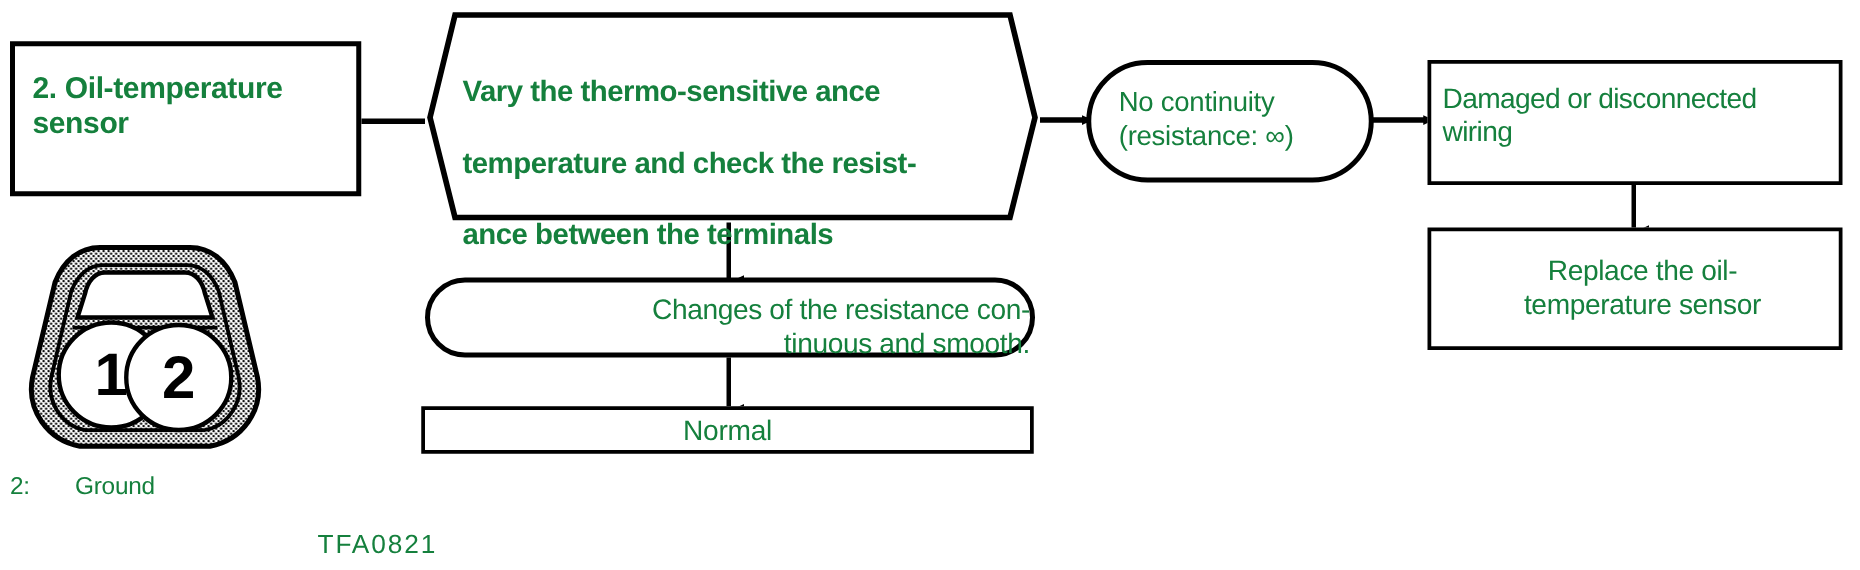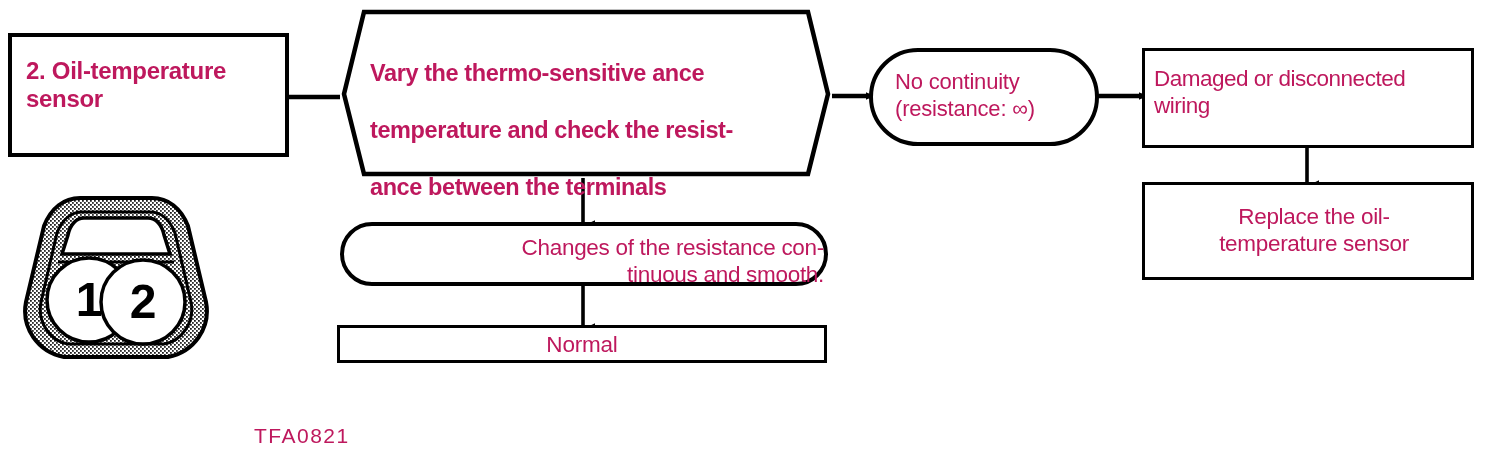--- a/index.html
+++ b/index.html
@@ -14,21 +14,21 @@
     overflow: hidden;
     font-family: "Liberation Sans", sans-serif;
     color: #000000;
     -webkit-font-smoothing: none;
   }
 
   .node {
     position: absolute;
     box-sizing: border-box;
     background: #ffffff;
-    color: #be185d;
+    color: #15803d;
   }
 
   
   .rect {
     border: 4px solid #000000;
   }
   .rect-thin {
     border: 3px solid #000000;
   }
 
@@ -342,15 +342,16 @@
     </g>
 
     <g>
       <circle cx="125" cy="110" r="42" fill="#ffffff" stroke="#000000" stroke-width="3.5"></circle>
       <text x="125" y="126" text-anchor="middle" font-size="48" font-family="Liberation Sans, sans-serif" font-weight="bold" fill="#000000">2</text>
     </g>
   </svg>
 </div>
 
 <div class="node" id="legend">
+  <div class="lrow"><span class="lkey">2:</span><span>Ground</span></div>
 </div>
 
 <div class="node" id="figure-code">TFA0821</div>
 
 </body></html>

